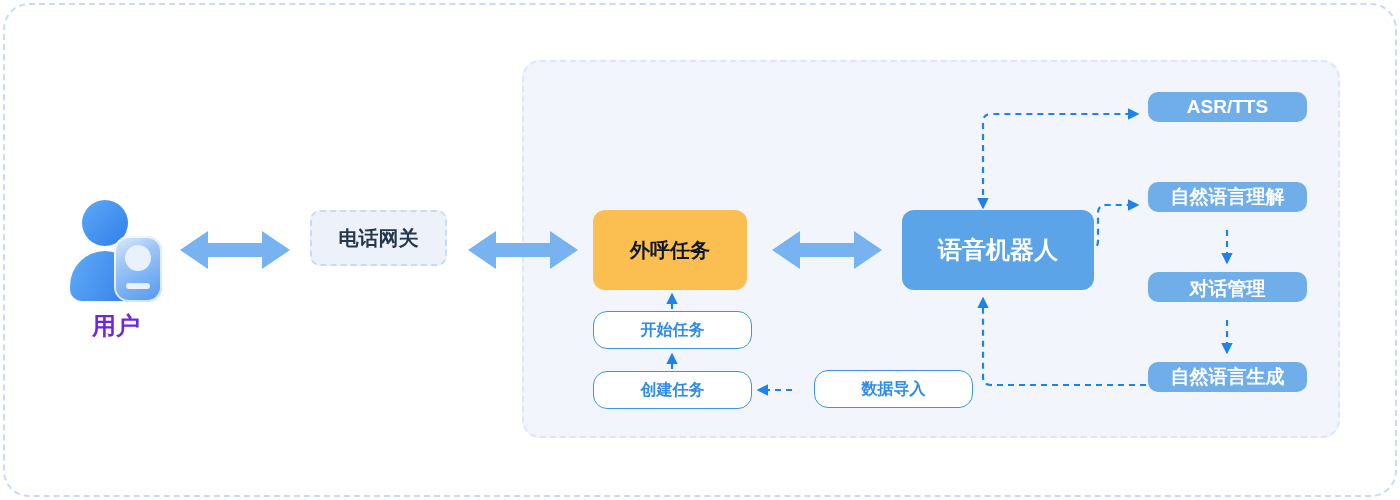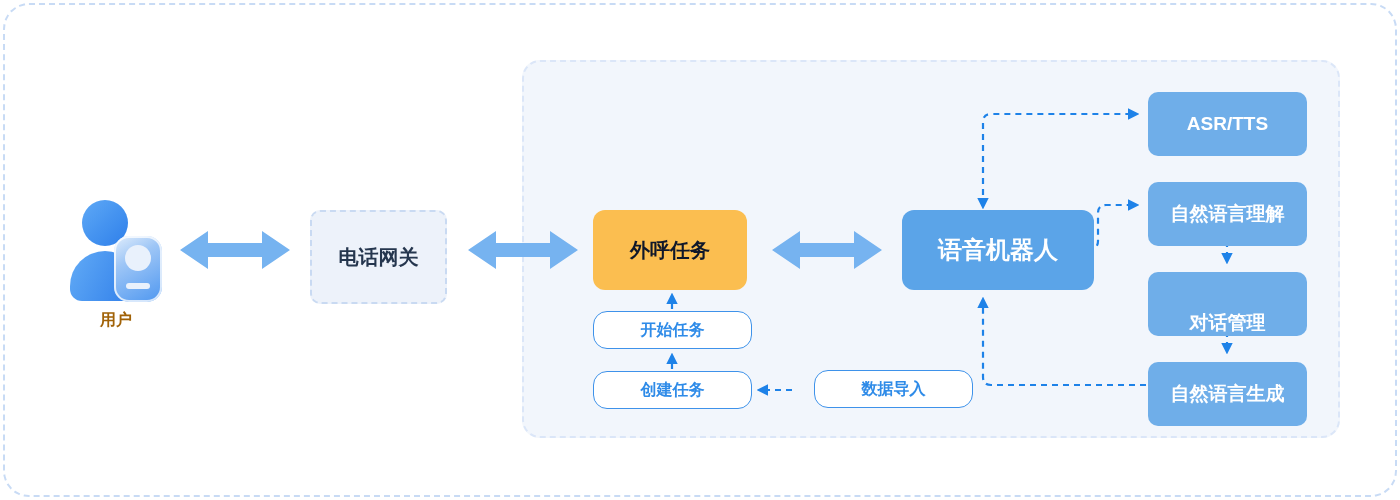--- a/index.html
+++ b/index.html
@@ -22,38 +22,38 @@
     position: absolute;
     left: 522px; top: 60px; width: 818px; height: 378px;
     background: #f2f6fc;
     border: 2px dashed #dbe6f8;
     border-radius: 18px;
   }
 
   .node { position: absolute; display: flex; align-items: center; justify-content: center; }
 
   .node-gateway {
-    left: 310px; top: 210px; width: 137px; height: 94px;
+    left: 310px; top: 210px; width: 137px; height: 56px;
     background: #edf2fa;
     border: 2px dashed #c9daf2;
     border-radius: 10px;
     color: #25364e; font-size: 20px; font-weight: 700;
   }
   .node-orange {
     left: 593px; top: 210px; width: 154px; height: 80px;
     background: #fbbe50; border-radius: 12px;
     color: #0f172a; font-size: 20px; font-weight: 700;
   }
   .node-robot {
     left: 902px; top: 210px; width: 192px; height: 80px;
     background: #5ba4e8; border-radius: 12px;
     color: #ffffff; font-size: 24px; font-weight: 700;
   }
   .node-module {
-    left: 1148px; width: 159px; height: 64px;
+    left: 1148px; width: 159px; height: 30px;
     background: #6faee9; border-radius: 10px;
     color: #ffffff; font-size: 19px; font-weight: 600;
   }
   .node-asr { top: 92px; }
   .node-nlu { top: 182px; }
   .node-dm  { top: 272px; align-items: flex-end; }
   .node-nlg { top: 362px; }
 
   .node-pill {
     width: 159px; height: 38px;
@@ -92,21 +92,21 @@
     width: 26px; height: 26px; border-radius: 50%;
     background: #e9f1fc;
   }
   .user-badge-bar {
     position: absolute; left: 50%; bottom: 13px; transform: translateX(-50%);
     width: 24px; height: 6px; border-radius: 3px;
     background: #e9f1fc;
   }
   .user-label {
     margin-top: 8px; text-align: center;
-    color: #a16207; font-size: 16px; font-weight: 700;
+    color: #6d28d9; font-size: 24px; font-weight: 700;
   }
 
   svg.links { position: absolute; left: 0; top: 0; width: 1400px; height: 500px; pointer-events: none; }
   .flow-arrow { fill: #76b3f0; }
   .dashed-link { stroke: #1e82e8; stroke-width: 2.2; fill: none; stroke-dasharray: 6 5; }
 </style>
 </head>
 <body>
 
 <div class="canvas">

